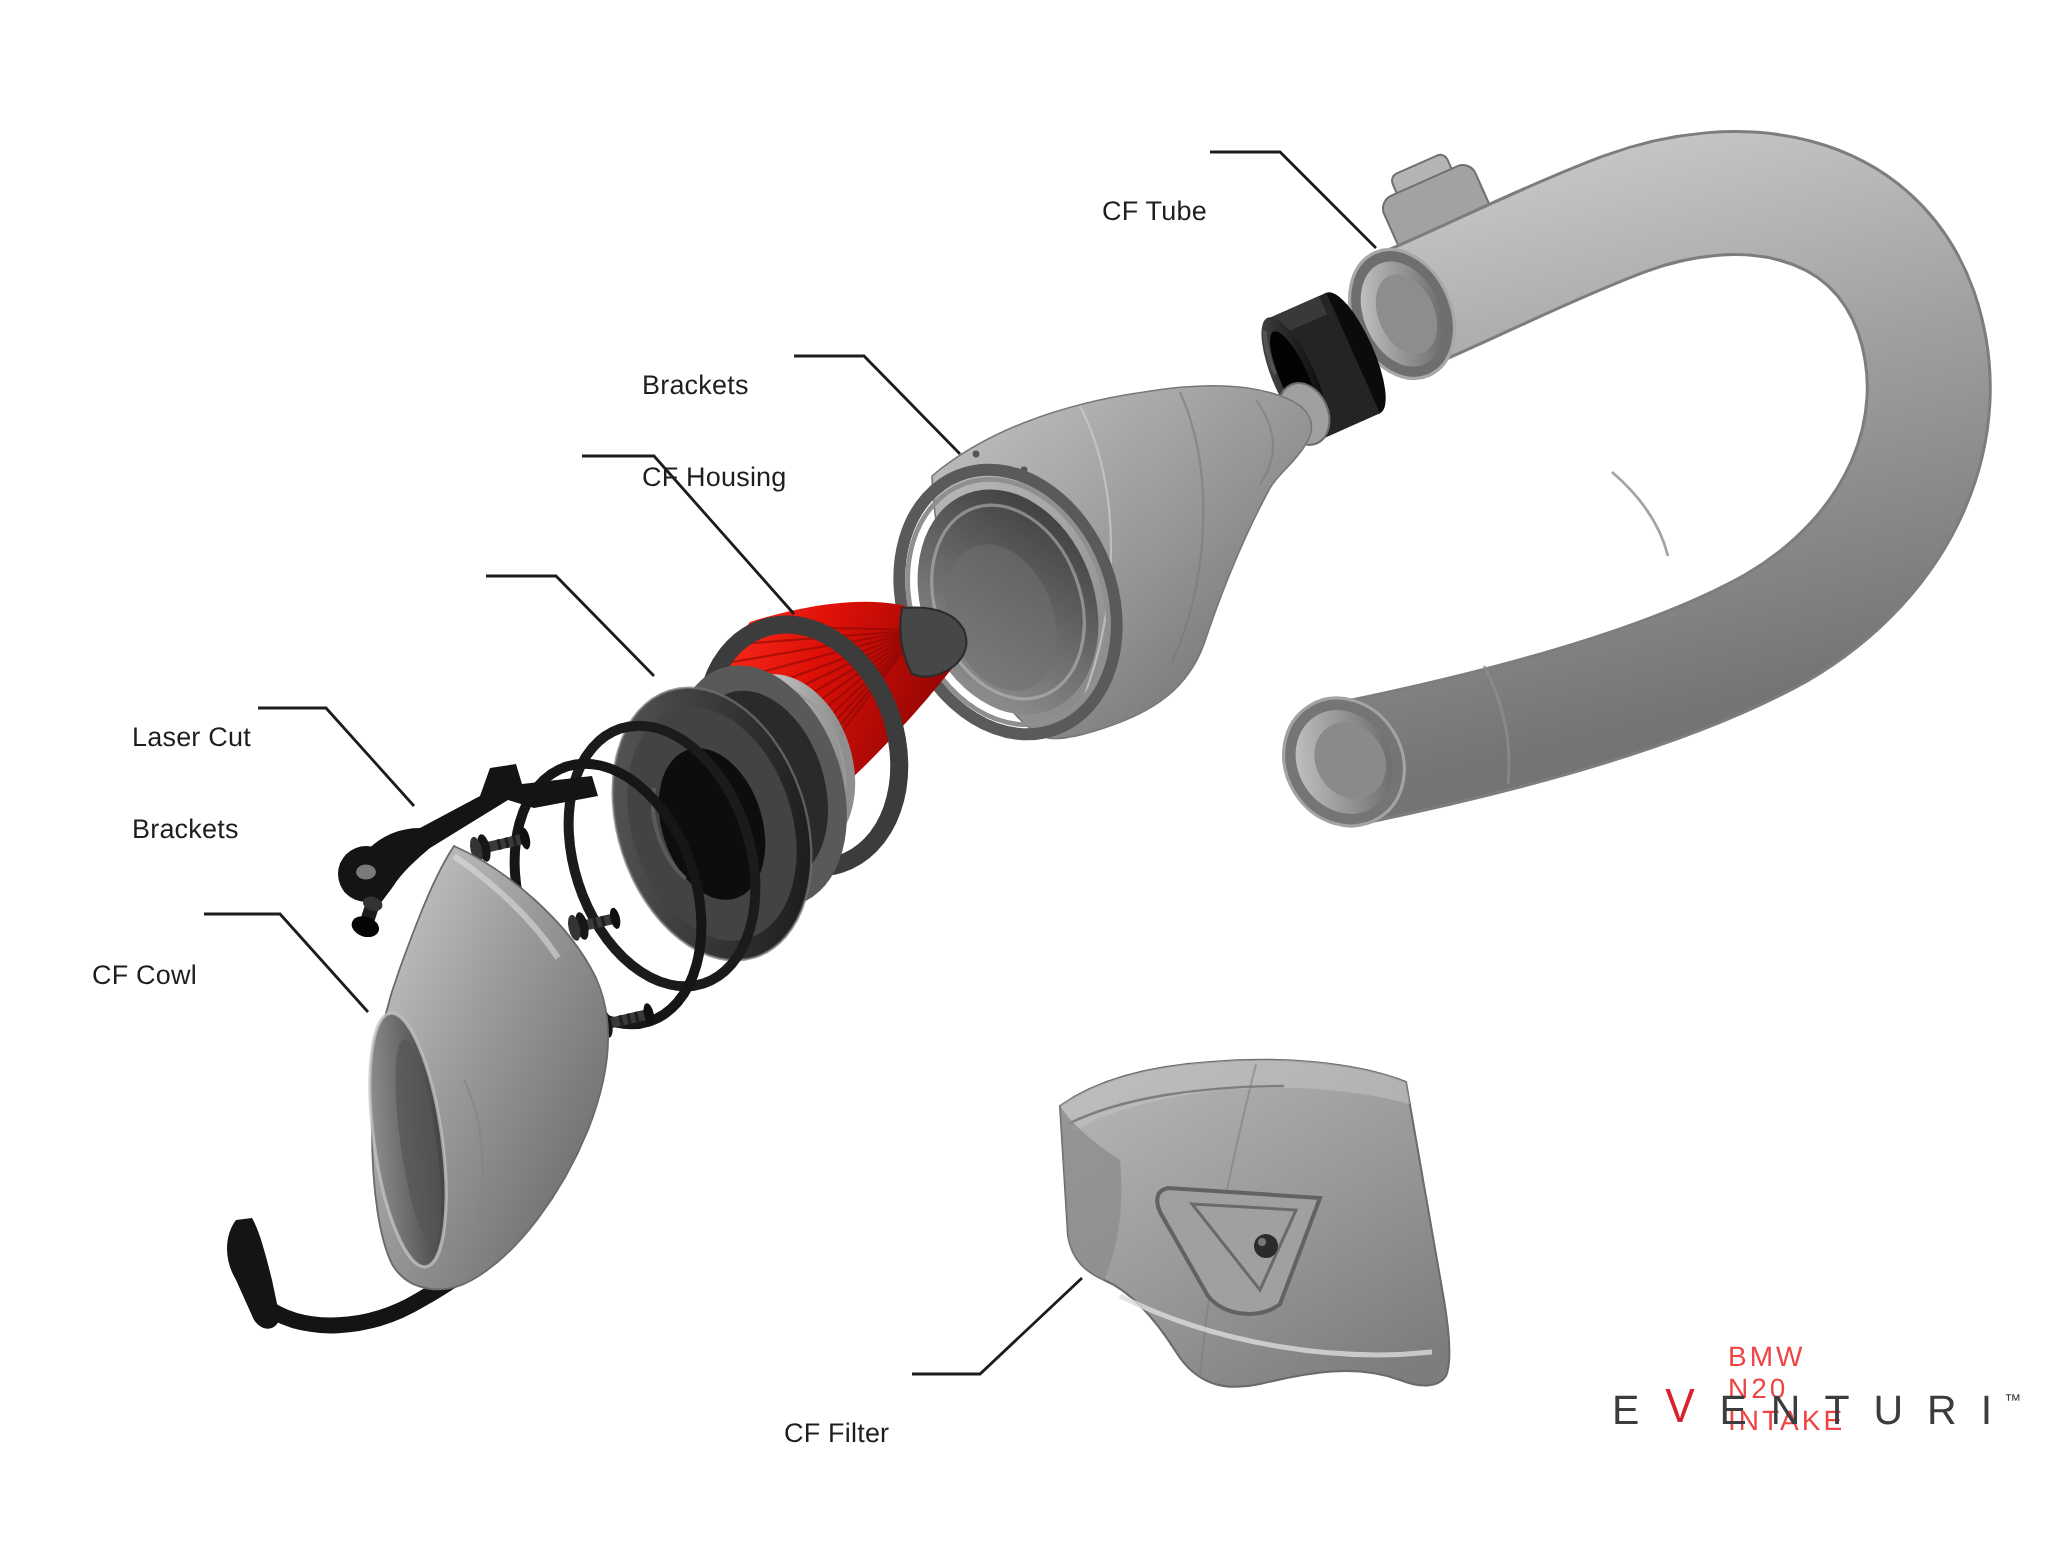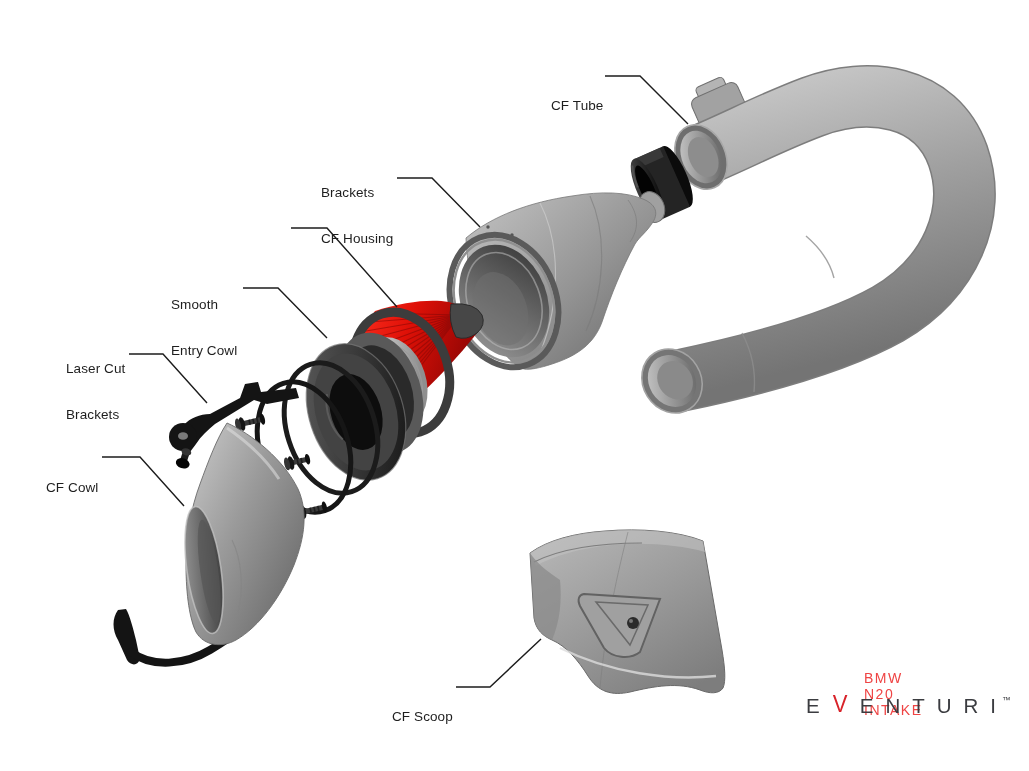--- a/index.html
+++ b/index.html
@@ -261,33 +261,29 @@
   </g>
 </svg>
 
 <div class="label" style="left:551px;top:68px;">
   <div>CF Tube</div>
 </div>
 <div class="label" style="left:321px;top:155px;">
   <div>Brackets</div>
   <div>CF Housing</div>
 </div>
-<div class="label" style="left:171px;top:267px;">
-  <div>Smooth</div>
-  <div>Entry Cowl</div>
-</div>
 <div class="label" style="left:66px;top:331px;">
   <div>Laser Cut</div>
   <div>Brackets</div>
 </div>
 <div class="label" style="left:46px;top:450px;">
   <div>CF Cowl</div>
 </div>
 <div class="label" style="left:392px;top:679px;">
-  <div>CF Scoop</div>
+  <div>CF Filter</div>
 </div>
 
 <div class="model-name">BMW N20 INTAKE</div>
 <div class="logo">
   <span>E</span>
   <span class="logo-v">V</span>
   <span>E</span>
   <span>N</span>
   <span>T</span>
   <span>U</span>

